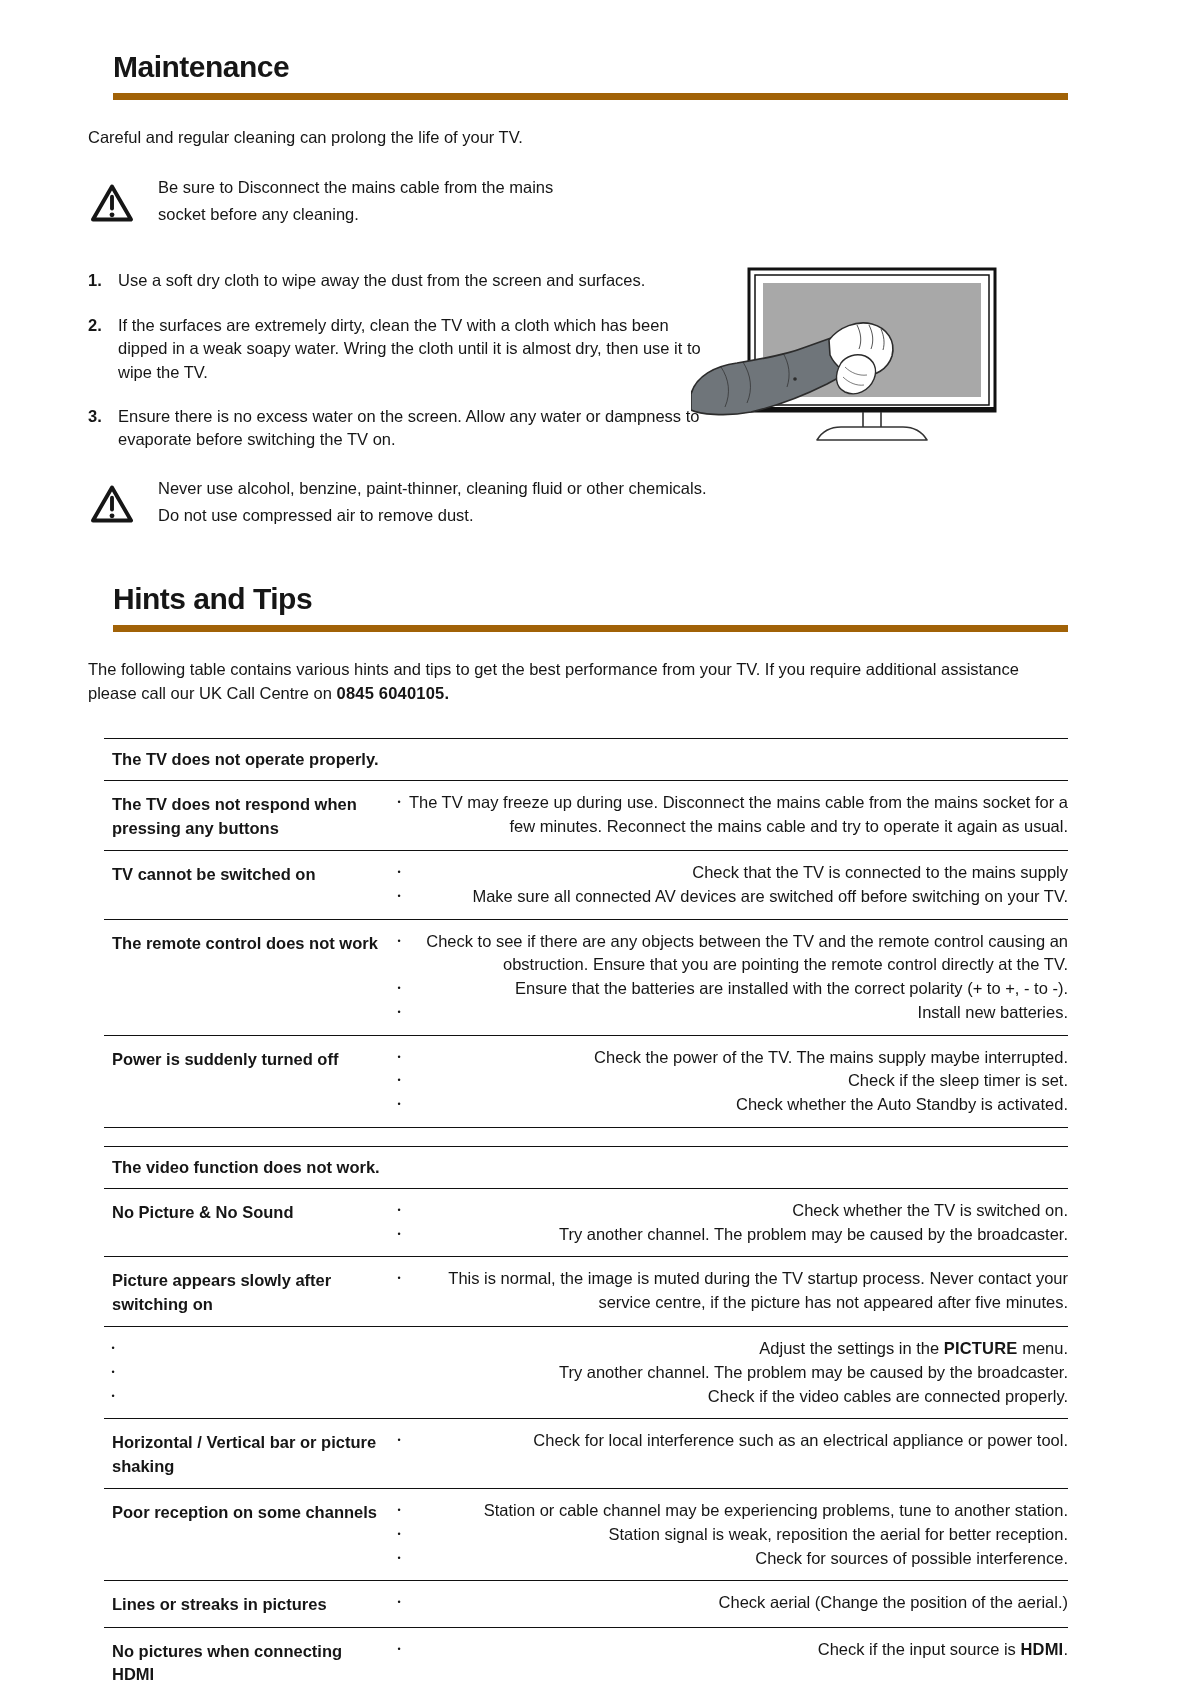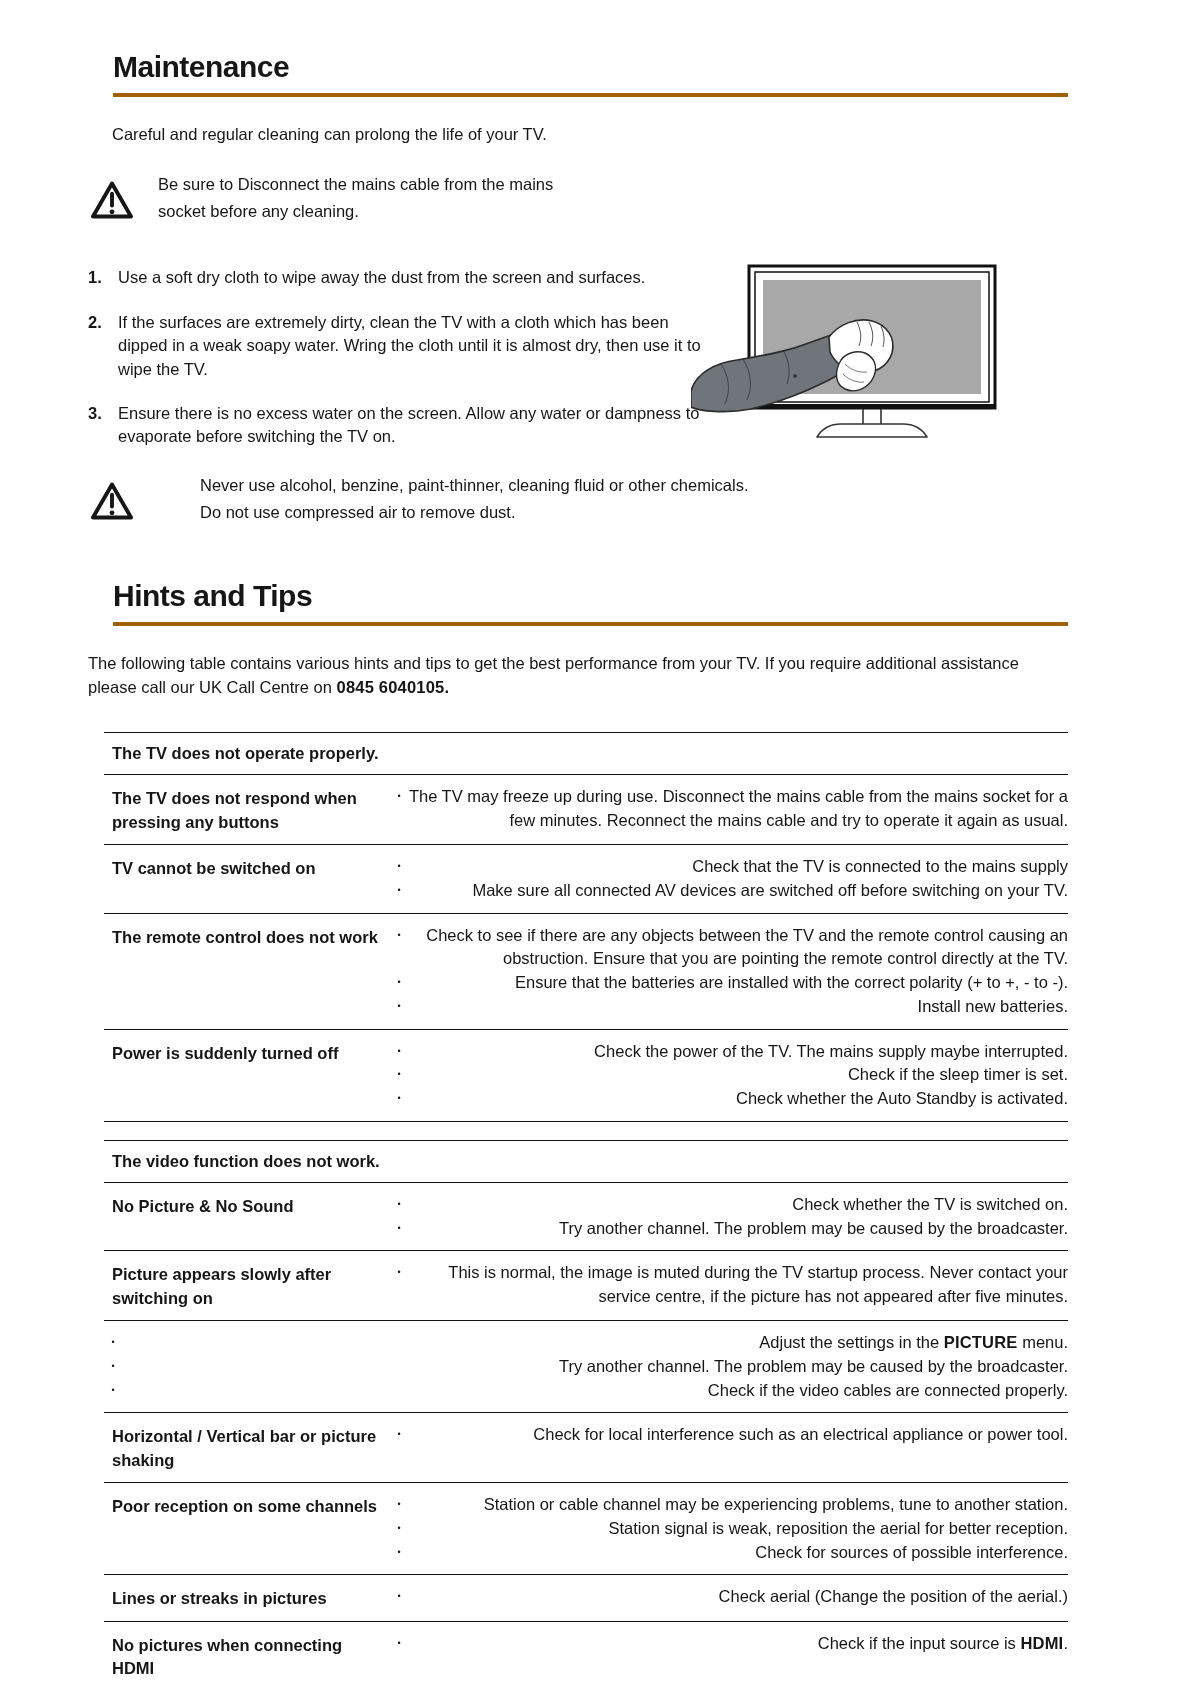--- a/index.html
+++ b/index.html
@@ -7,48 +7,48 @@
     width:1190px;height:1684px;
     font-family:"Liberation Sans",sans-serif;
     color:#161616;
     -webkit-font-smoothing:antialiased;
   }
   .page{padding:50px 122px 40px 88px;box-sizing:border-box;}
 
   
   .sec-head{
     margin:0 0 0 25px;
-    border-bottom:4px solid #a16207;
+    border-bottom:7px solid #a16207;
     padding-bottom:9px;
   }
   .sec-head h1{
     margin:0;
     font-size:30px;
     font-weight:bold;
     letter-spacing:-0.5px;
   }
 
   .body-text{font-size:16.5px;line-height:1.45;margin:0;}
-  .intro-1{margin-top:26px;margin-left:24px;}
+  .intro-1{margin-top:26px;}
 
   
   .warning{display:flex;align-items:flex-end;margin-top:22px;}
   .warn-icon{flex:0 0 44px;margin-left:2px;}
   .warn-text{margin:2px 0 0 24px;font-size:16.5px;line-height:1.62;}
   .warn-text.w1{max-width:430px;}
 
   
   .steps-area{position:relative;margin-top:42px;min-height:180px;}
   .steps{list-style:none;margin:0;padding:0;width:625px;}
   .step{display:flex;margin-bottom:21px;font-size:16.5px;line-height:1.42;}
   .step-num{flex:0 0 30px;font-weight:bold;}
   .step-text{flex:1;}
   .tv-illu{position:absolute;left:603px;top:-6px;}
 
-  .warning-2{margin-top:19px;gap:42px;}
+  .warning-2{margin-top:19px;}
 
   .hints-head{margin-top:54px;}
   .intro-2{margin-top:26px;max-width:985px;}
   .intro-2 b{letter-spacing:0.2px;}
 
   
   .hints-table{margin-top:32px;font-size:16.5px;}
   .tbl-section{border-top:1.5px solid #111;margin-left:16px;}
   .tbl-section + .tbl-section{margin-top:18px;}
   .tbl-header{

